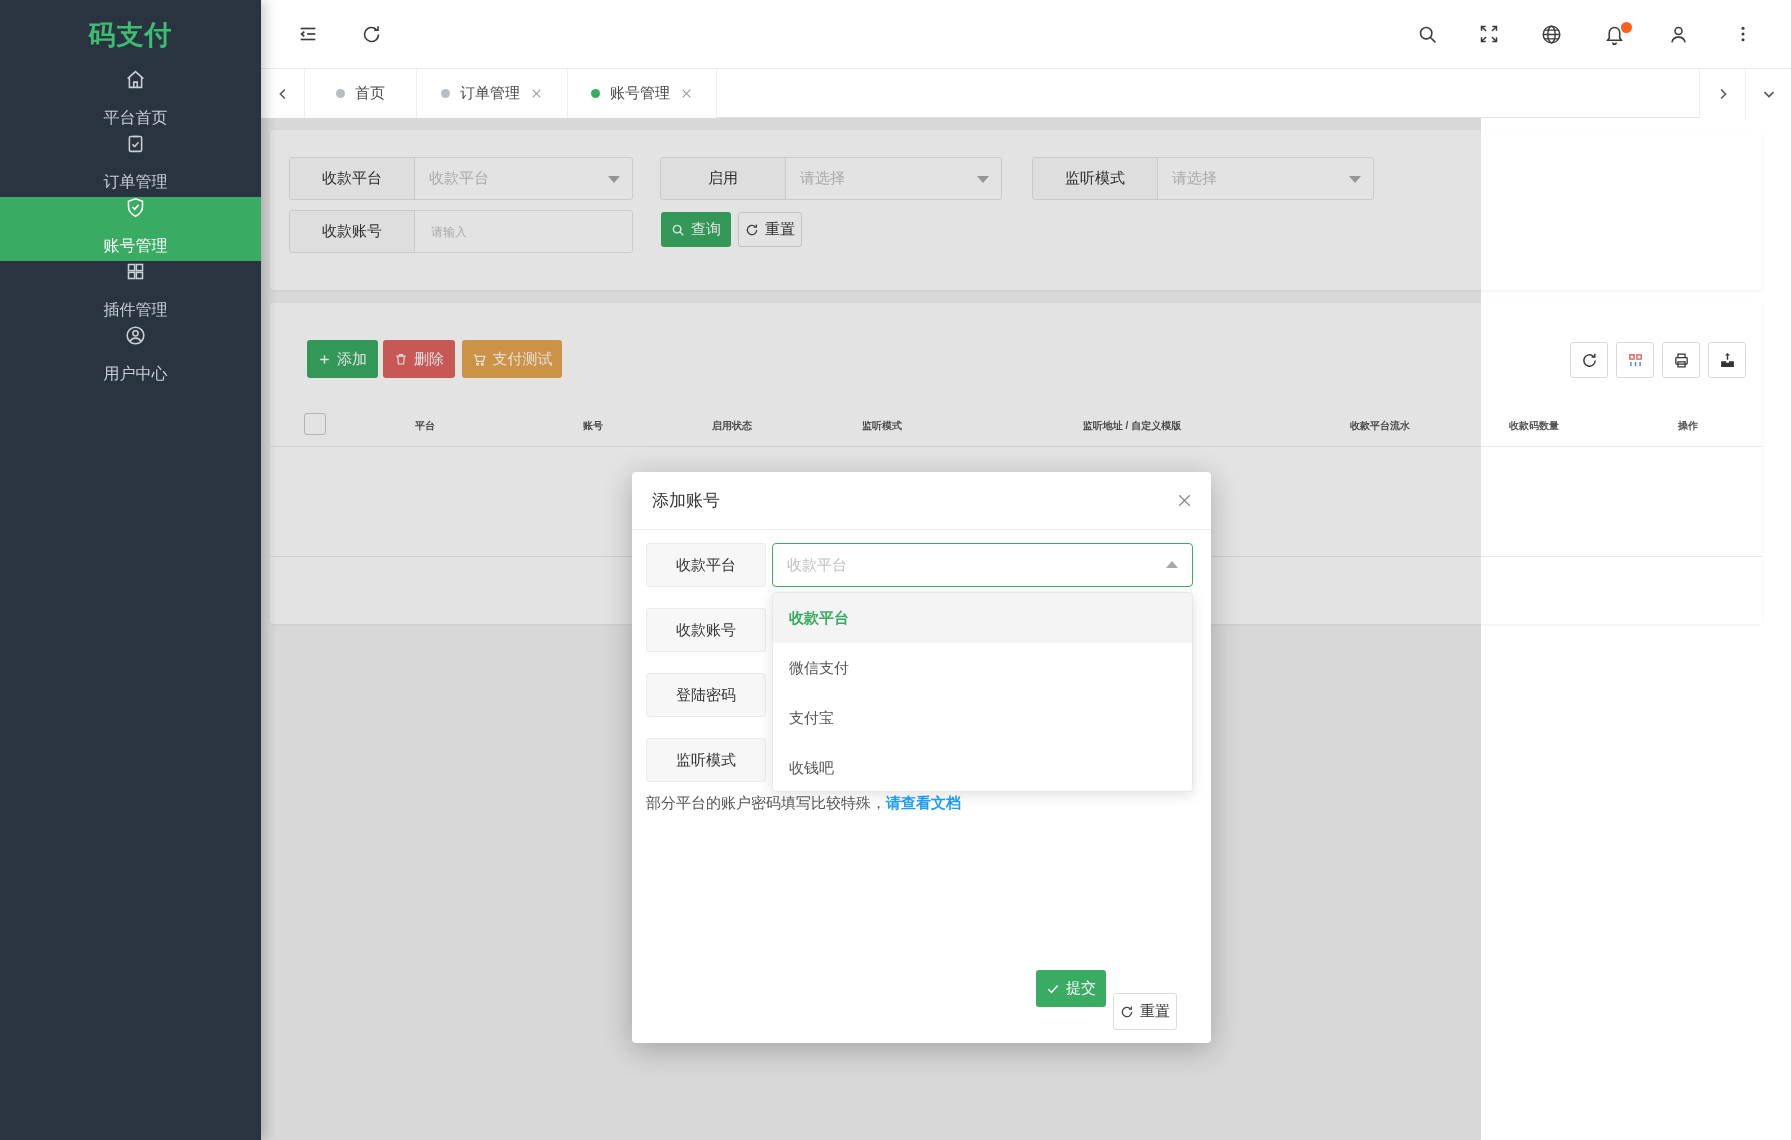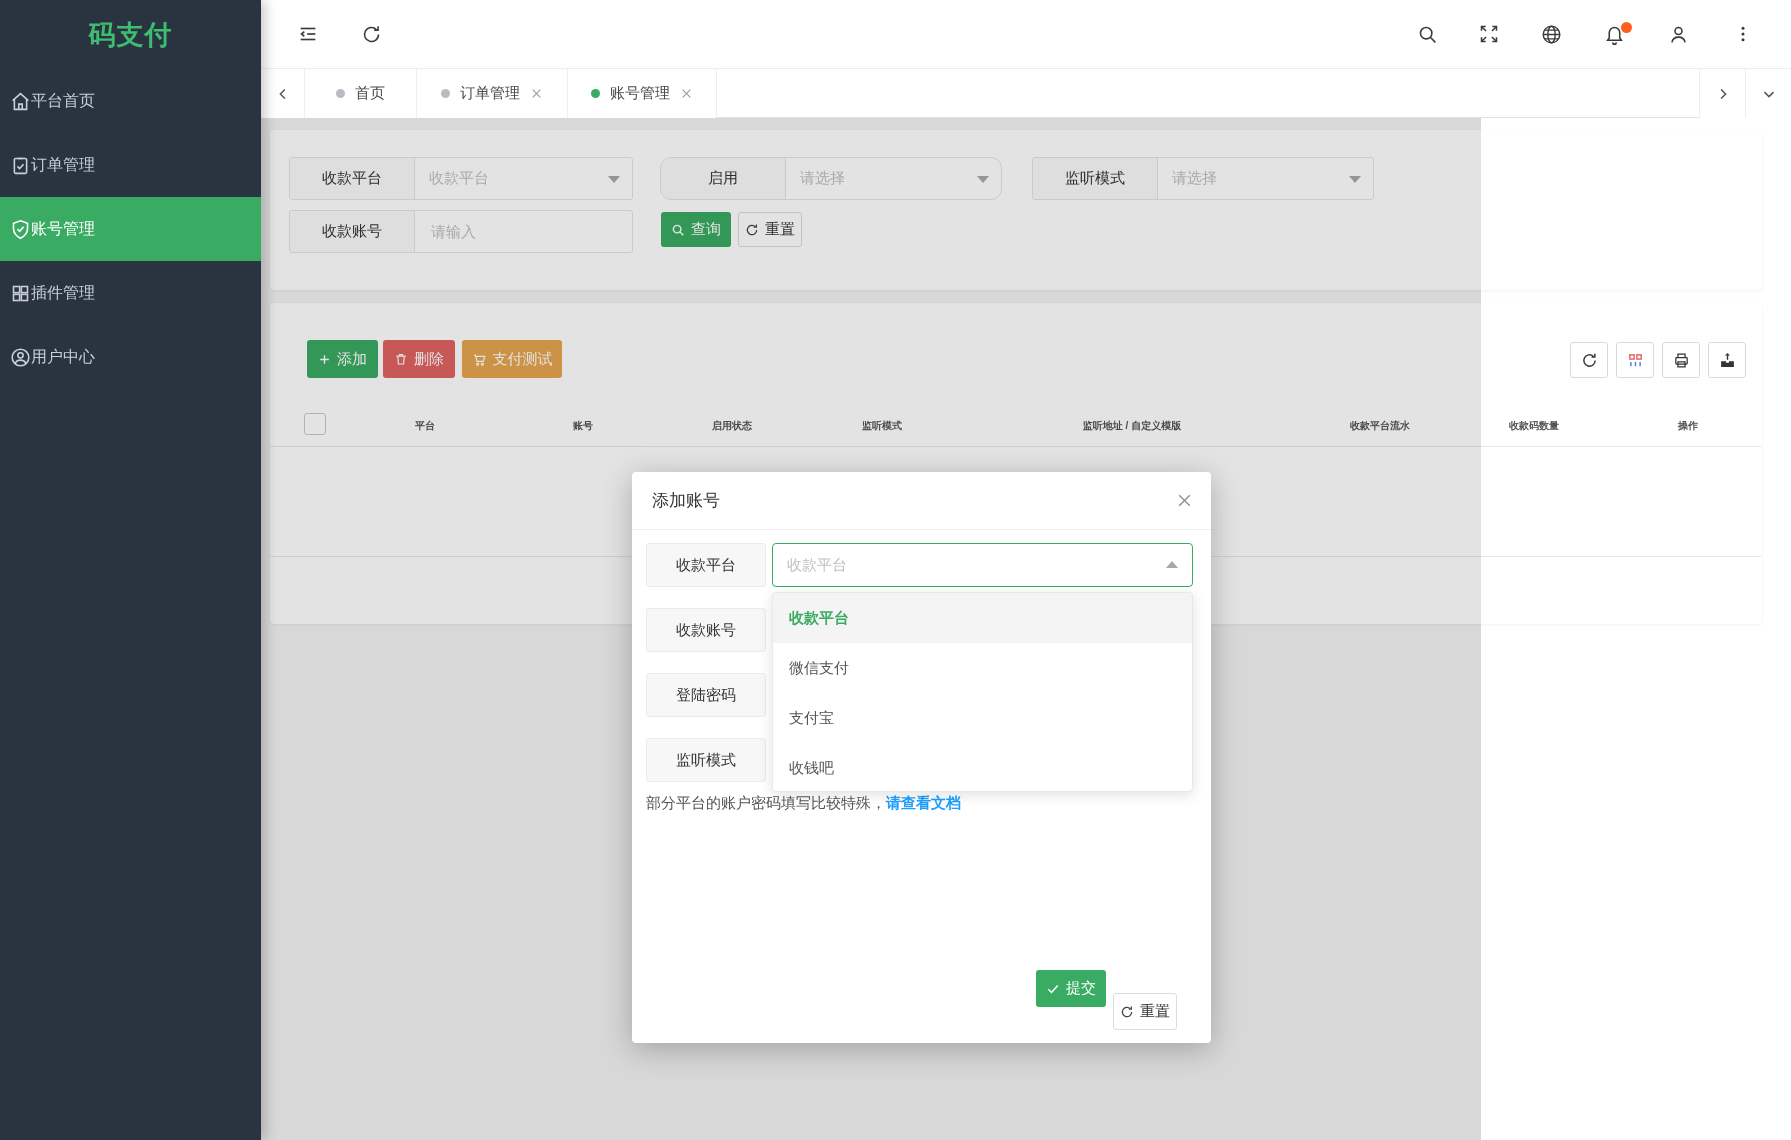--- a/index.html
+++ b/index.html
@@ -4,22 +4,22 @@
 <style>
   html,body{margin:0;padding:0;background:#9e9e9e;}
   *{box-sizing:border-box;font-family:"Liberation Sans","DejaVu Sans",sans-serif;}
   .stage{position:relative;width:1791px;height:1140px;background:#fff;overflow:hidden;}
 
   
   .sidebar{position:absolute;left:0;top:0;width:261px;height:1140px;background:#2a3440;z-index:80;
            box-shadow:4px 0 12px rgba(0,0,0,.22);}
   .logo{height:69px;display:flex;align-items:center;justify-content:center;
         font-size:27px;font-weight:bold;color:#3dbd71;letter-spacing:1px;}
-  .side-item{position:relative;height:64px;display:flex;align-items:center;
-             padding-left:10px;color:#c9cfd6;font-size:16px;cursor:pointer;}
+  .side-item{position:relative;height:64px;display:flex;align-items:center;gap:18px;
+             padding-left:10px;color:#c9cfd6;font-size:16px;cursor:pointer;flex-direction:column;}
   .side-item svg{flex:0 0 auto;}
   .side-item.active{background:#3aab62;color:#fff;}
 
   
   .topbar{position:absolute;left:261px;top:0;width:1530px;height:68px;background:#fff;}
   .icon-btn{position:absolute;top:14px;width:40px;height:40px;display:flex;align-items:center;justify-content:center;cursor:pointer;}
   .badge-dot{position:absolute;top:8px;right:2px;width:11px;height:11px;border-radius:50%;background:#ff5e21;}
 
   
   .tabbar{position:absolute;left:261px;top:68px;width:1530px;height:50px;background:#fff;
@@ -36,21 +36,21 @@
   .card{position:absolute;background:#fff;border-radius:4px;box-shadow:0 1px 3px rgba(0,0,0,.06);}
   .filter-card{left:9px;top:12px;width:1492px;height:160px;}
   .table-card{left:9px;top:185px;width:1492px;height:321px;}
   .dim{position:absolute;inset:0;background:rgba(0,0,0,.11);z-index:5;}
 
   
   .fgroup{position:absolute;height:43px;border:1px solid #e3e3e3;border-radius:3px;background:#fff;display:flex;overflow:hidden;}
   .fgroup .flabel{width:125px;background:#fafafa;border-right:1px solid #e3e3e3;display:flex;align-items:center;justify-content:center;
                   font-size:15px;color:#333;}
   .fgroup .finput{flex:1;position:relative;display:flex;align-items:center;padding:0 30px 0 14px;font-size:15px;color:#c0c0c0;}
-  .fgroup input{border:none;outline:none;width:100%;font-size:15px;color:#4c1d95;background:transparent;}
+  .fgroup input{border:none;outline:none;width:100%;font-size:12px;color:#4c1d95;background:transparent;}
   .fgroup input::placeholder{color:#c0c0c0;}
   .caret-down{position:absolute;right:12px;top:50%;margin-top:-3px;width:0;height:0;
               border-left:6px solid transparent;border-right:6px solid transparent;border-top:7px solid #a8a8a8;}
   .caret-up{position:absolute;right:14px;top:50%;margin-top:-4px;width:0;height:0;
             border-left:6px solid transparent;border-right:6px solid transparent;border-bottom:7px solid #a8a8a8;}
 
   .btn{display:flex;align-items:center;justify-content:center;gap:6px;border-radius:3px;font-size:15px;cursor:pointer;border:none;}
   .btn-green{background:#3aab62;color:#fff;align-items:center;}
   .btn-red{background:#e06361;color:#fff;}
   .btn-orange{background:#e6a44e;color:#fff;}
@@ -238,21 +238,21 @@
 
     <section class="card filter-card">
 
       <div class="fgroup" style="left:19px;top:27px;width:344px;">
         <div class="flabel">收款平台</div>
         <div class="finput">
           <span>收款平台</span>
           <span class="caret-down"></span>
         </div>
       </div>
-      <div class="fgroup" style="left:390px;top:27px;width:342px;border-radius:11px;">
+      <div class="fgroup" style="left:390px;top:27px;width:342px;">
         <div class="flabel">启用</div>
         <div class="finput">
           <span>请选择</span>
           <span class="caret-down"></span>
         </div>
       </div>
       <div class="fgroup" style="left:762px;top:27px;width:342px;">
         <div class="flabel">监听模式</div>
         <div class="finput">
           <span>请选择</span>
@@ -327,21 +327,21 @@
       <div class="tool-ibtn" style="left:1438px;">
         <svg width="17" height="17" viewBox="0 0 24 24" fill="#333">
             <path d="M3 13h7v2h4v-2h7v8H3z"></path>
             <path d="M11 4.5h2V11h-2z"></path>
             <path d="M12 1.5l3.5 3.5h-7z"></path>
           </svg>
       </div>
 
       <span class="checkbox"></span>
       <div class="th" style="left:95px;width:120px;">平台</div>
-      <div class="th" style="left:253px;width:120px;">账号</div>
+      <div class="th" style="left:263px;width:120px;">账号</div>
       <div class="th" style="left:402px;width:120px;">启用状态</div>
       <div class="th" style="left:552px;width:120px;">监听模式</div>
       <div class="th" style="left:742px;width:240px;">监听地址 / 自定义模版</div>
       <div class="th" style="left:1050px;width:120px;">收款平台流水</div>
       <div class="th" style="left:1204px;width:120px;">收款码数量</div>
       <div class="th" style="left:1358px;width:120px;">操作</div>
 
       <div class="hline" style="top:143px;"></div>
       <div class="hline" style="top:253px;"></div>
     </section>

